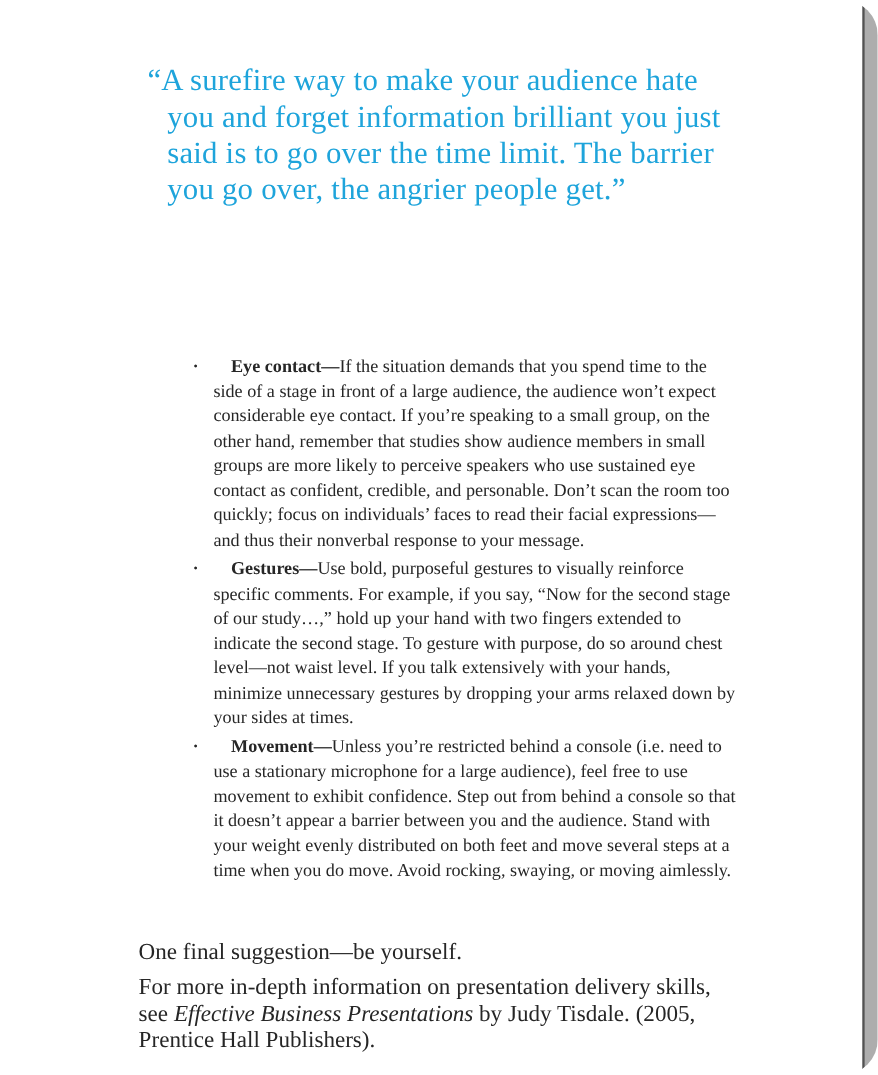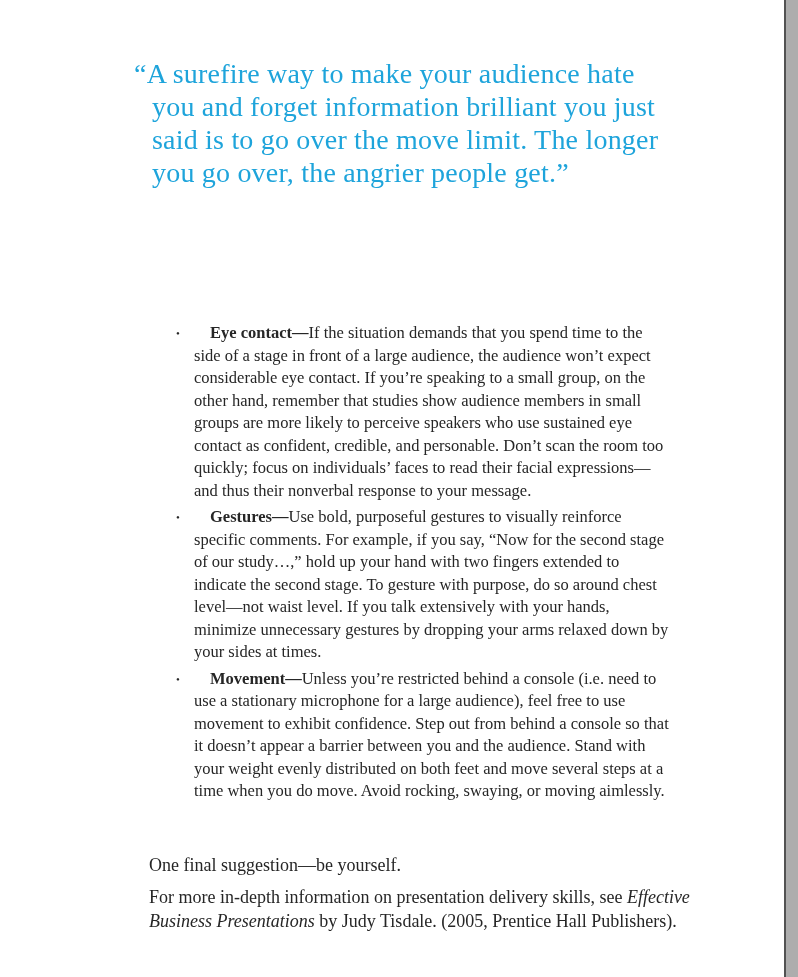--- a/index.html
+++ b/index.html
@@ -8,20 +8,21 @@
     background: #ffffff;
   }
   .page {
     position: relative;
     width: 798px;
     height: 977px;
     background: #ffffff;
     overflow: hidden;
     font-family: "Liberation Serif", "DejaVu Serif", serif;
     color: #262626;
+    border-radius: 32px;
   }
   
   .edge-strip {
     position: absolute;
     top: 0;
     right: 0;
     width: 12px;
     height: 977px;
     background: #adadad;
     border-left: 2px solid #525252;
@@ -68,39 +69,39 @@
   .bullet-text {
     flex: 1 1 auto;
   }
   .bullet-text b {
     font-weight: bold;
     margin-left: 16px;
   }
   
   .closing {
     position: absolute;
-    left: 149px;
+    left: 126px;
     top: 853px;
     width: 552px;
-    font-size: 18px;
+    font-size: 21px;
     line-height: 24px;
   }
   .closing p {
     margin: 0 0 8px 0;
   }
 </style>
 </head>
 <body>
 
 <div class="page">
 
   <div class="quote">
     <div class="quote-line first">“A surefire way to make your audience hate</div>
     <div class="quote-line">you and forget information brilliant you just</div>
-    <div class="quote-line">said is to go over the move limit. The longer</div>
+    <div class="quote-line">said is to go over the time limit. The barrier</div>
     <div class="quote-line">you go over, the angrier people get.”</div>
   </div>
 
   <div class="bullets">
 
     <div class="bullet-item">
       <span class="bullet-marker">•</span>
       <div class="bullet-text"><b>Eye contact—</b><span>If the situation demands that you spend time to the side of a stage in front of a large audience, the audience won’t expect considerable eye contact. If you’re speaking to a small group, on the other hand, remember that studies show audience members in small groups are more likely to perceive speakers who use sustained eye contact as confident, credible, and personable. Don’t scan the room too quickly; focus on individuals’ faces to read their facial expressions—and thus their nonverbal response to your message.</span></div>
     </div>
 

